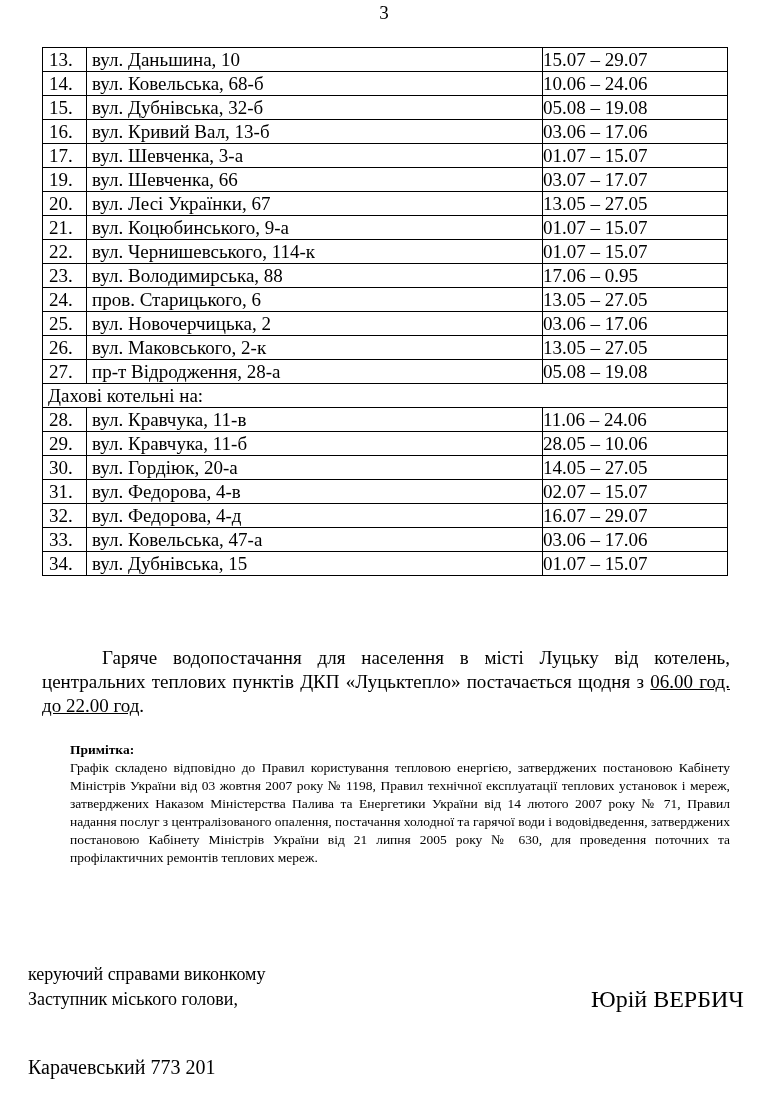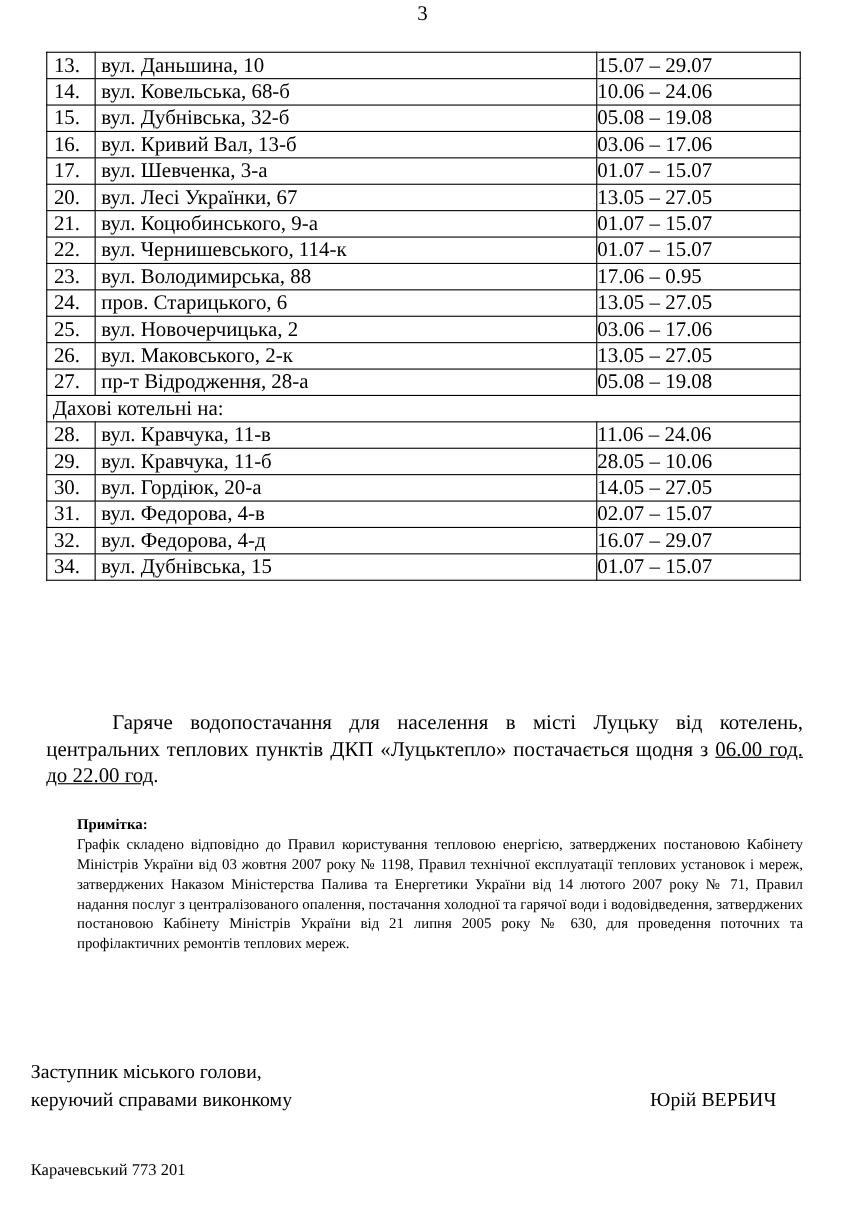--- a/index.html
+++ b/index.html
@@ -31,24 +31,24 @@
   .para .u { text-decoration: underline; }
   .note {
     position: absolute; left: 70px; top: 741px; width: 660px;
     font-size: 13.5px; line-height: 18px; text-align: justify;
   }
   .note .note-title { font-weight: bold; display: block; }
   .sig-left {
     position: absolute; left: 28px; top: 962px; font-size: 18px; line-height: 25px;
   }
   .sig-right {
-    position: absolute; left: 591px; top: 987px; font-size: 18px; line-height: 25px;
+    position: absolute; left: 591px; top: 987px; font-size: 24px; line-height: 25px;
   }
   .exec {
-    position: absolute; left: 28px; top: 1056px; font-size: 15px;
+    position: absolute; left: 28px; top: 1056px; font-size: 20px;
   }
 </style>
 </head>
 <body>
 
 <div class="page-num">3</div>
 
 <table class="sched">
   <tbody id="tbody">
       <tr>
@@ -68,20 +68,25 @@
       </tr>
       <tr>
         <td class="num">16.</td>
         <td class="addr">вул. Кривий Вал, 13-б</td>
         <td class="date">03.06 – 17.06</td>
       </tr>
       <tr>
         <td class="num">17.</td>
         <td class="addr">вул. Шевченка, 3-а</td>
         <td class="date">01.07 – 15.07</td>
+      </tr>
+      <tr>
+        <td class="num">19.</td>
+        <td class="addr">вул. Шевченка, 66</td>
+        <td class="date">03.07 – 17.07</td>
       </tr>
       <tr>
         <td class="num">20.</td>
         <td class="addr">вул. Лесі Українки, 67</td>
         <td class="date">13.05 – 27.05</td>
       </tr>
       <tr>
         <td class="num">21.</td>
         <td class="addr">вул. Коцюбинського, 9-а</td>
         <td class="date">01.07 – 15.07</td>
@@ -138,33 +143,38 @@
         <td class="num">31.</td>
         <td class="addr">вул. Федорова, 4-в</td>
         <td class="date">02.07 – 15.07</td>
       </tr>
       <tr>
         <td class="num">32.</td>
         <td class="addr">вул. Федорова, 4-д</td>
         <td class="date">16.07 – 29.07</td>
       </tr>
       <tr>
+        <td class="num">33.</td>
+        <td class="addr">вул. Ковельська, 47-а</td>
+        <td class="date">03.06 – 17.06</td>
+      </tr>
+      <tr>
         <td class="num">34.</td>
         <td class="addr">вул. Дубнівська, 15</td>
         <td class="date">01.07 – 15.07</td>
       </tr>
     </tbody>
 </table>
 
 <div class="para"><span class="indent"></span><span>Гаряче водопостачання для населення в місті Луцьку від котелень, центральних теплових пунктів ДКП «Луцьктепло» постачається щодня з </span><span class="u">06.00 год. до 22.00 год</span><span>.</span></div>
 
 <div class="note">
   <span class="note-title">Примітка:</span>
   <span>Графік складено відповідно до Правил користування тепловою енергією, затверджених постановою Кабінету Міністрів України від 03 жовтня 2007 року № 1198, Правил технічної експлуатації теплових установок і мереж, затверджених Наказом Міністерства Палива та Енергетики України від 14 лютого 2007 року № 71, Правил надання послуг з централізованого опалення, постачання холодної та гарячої води і водовідведення, затверджених постановою Кабінету Міністрів України від 21 липня 2005 року № 630, для проведення поточних та профілактичних ремонтів теплових мереж.</span>
 </div>
 
 <div class="sig-left">
+  <div>керуючий справами виконкому</div>
   <div>Заступник міського голови,</div>
-  <div>керуючий справами виконкому</div>
 </div>
 <div class="sig-right">Юрій ВЕРБИЧ</div>
 
 <div class="exec">Карачевський 773 201</div>
 
 </body></html>

